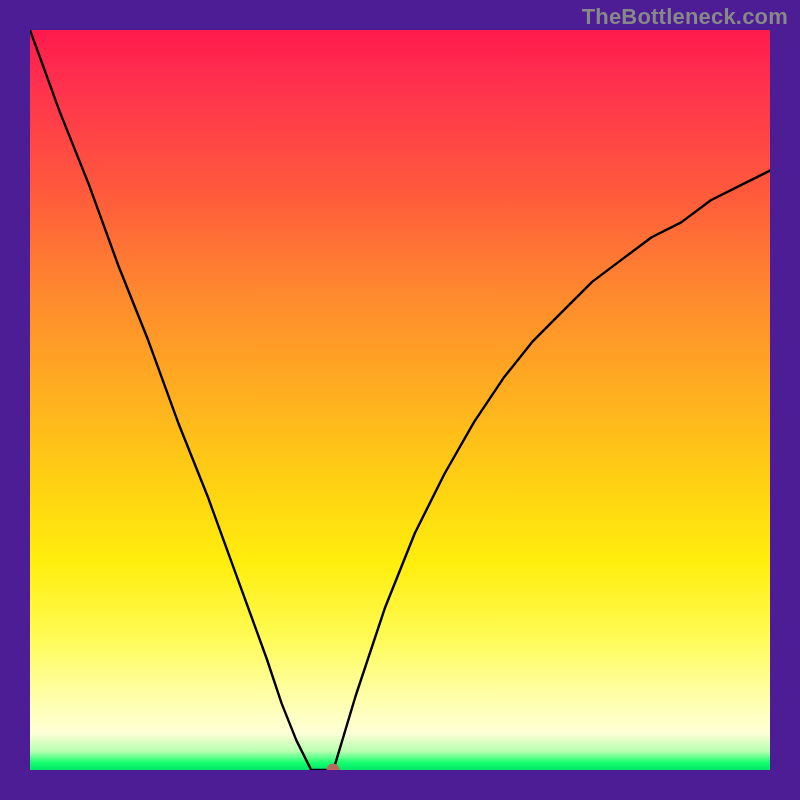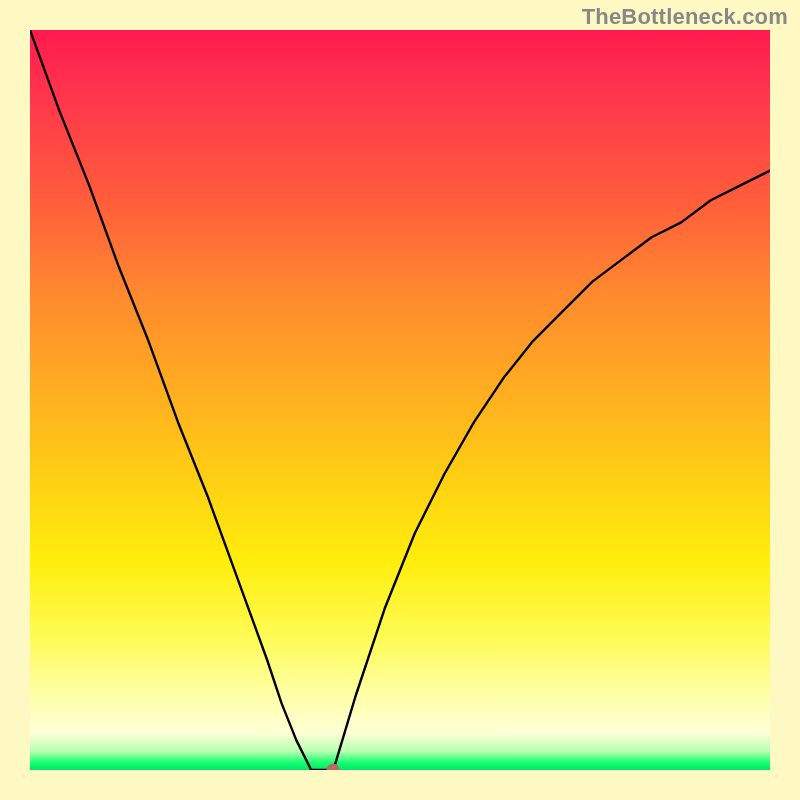--- a/index.html
+++ b/index.html
@@ -8,21 +8,21 @@
     width: 800px;
     height: 800px;
     overflow: hidden;
     background: #000;
     font-family: Arial, Helvetica, sans-serif;
   }
   .stage {
     position: relative;
     width: 800px;
     height: 800px;
-    background: #fef9c3;
+    background: #4c1d95;
   }
   .watermark {
     position: absolute;
     top: 4px;
     right: 12px;
     font-size: 22px;
     font-weight: 600;
     color: #888;
     letter-spacing: 0.2px;
     z-index: 20;

